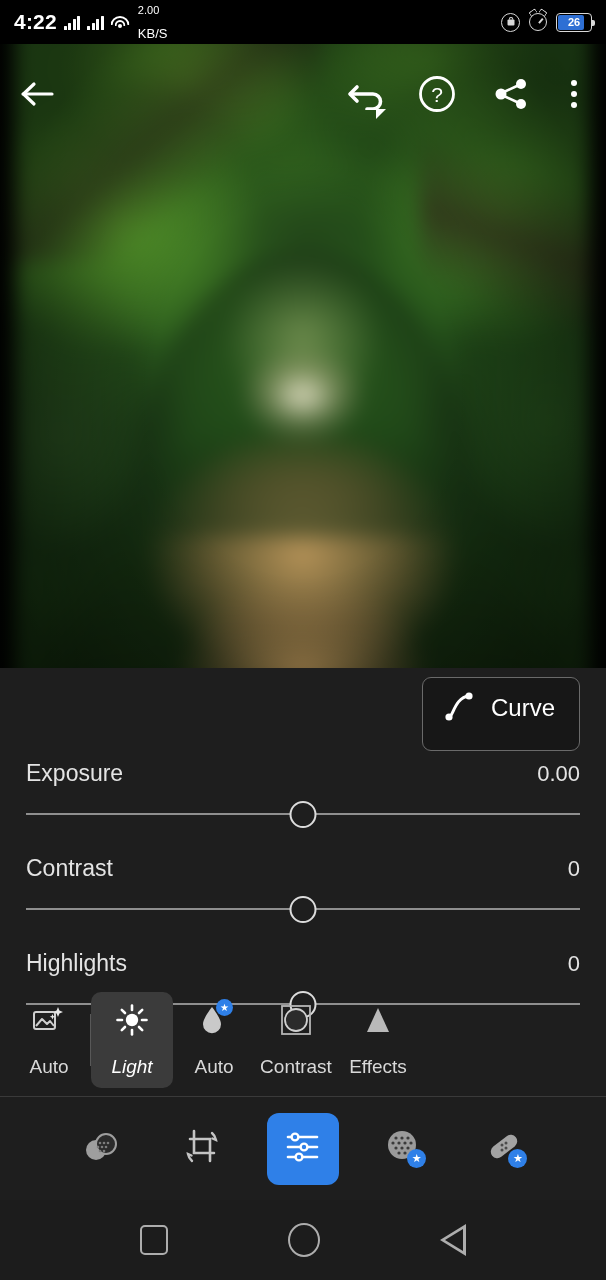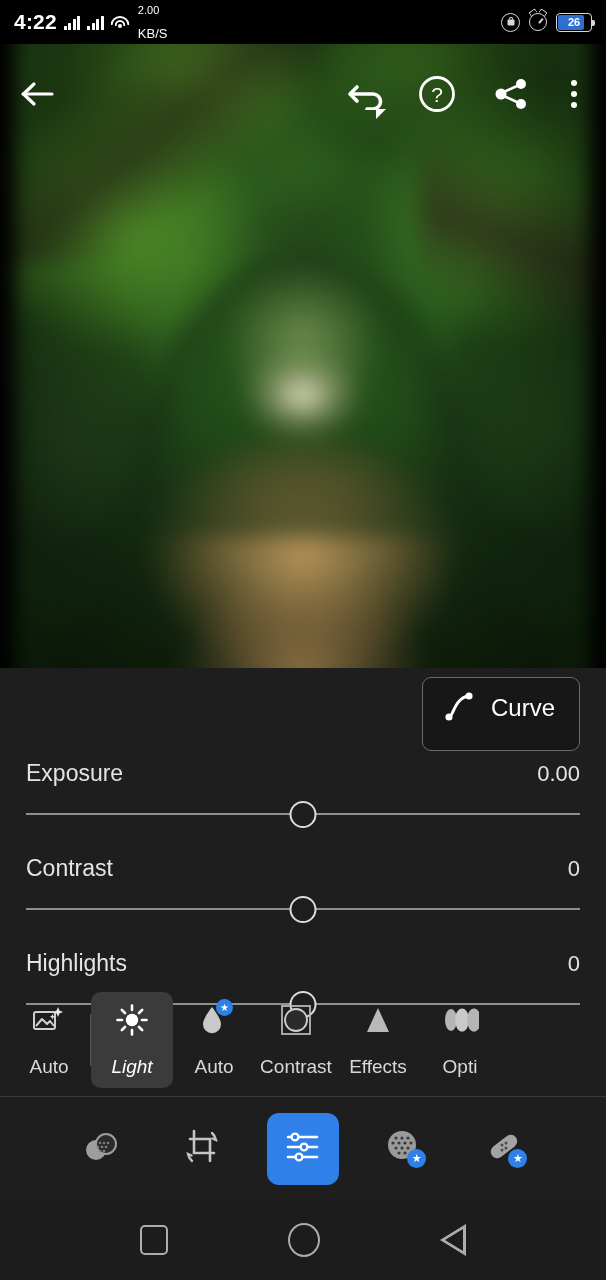--- a/index.html
+++ b/index.html
@@ -396,30 +396,20 @@
 
   <div class="cat">
     <span class="cat-ico">
       <svg width="30" height="32" viewBox="0 0 30 32">
         <path d="M15 4 L26 28 H4 z" fill="#b9b9b9"></path>
       </svg>
     </span>
     <span class="cat-lbl">Effects</span>
   </div>
 
-  <div class="cat">
-    <span class="cat-ico">
-      <svg width="38" height="32" viewBox="0 0 38 32">
-        <ellipse cx="10" cy="16" rx="6" ry="11" fill="#b5b5b5"></ellipse>
-        <ellipse cx="21" cy="16" rx="7" ry="11.5" fill="#c9c9c9"></ellipse>
-        <ellipse cx="33" cy="16" rx="7" ry="11.5" fill="#b5b5b5"></ellipse>
-      </svg>
-    </span>
-    <span class="cat-lbl">Opti</span>
-  </div>
 
 </div>
 
 <div class="divider"></div>
 
 <div class="bottombar">
 
   <div class="bb-btn">
     <span>
       <svg width="42" height="38" viewBox="0 0 42 38">

